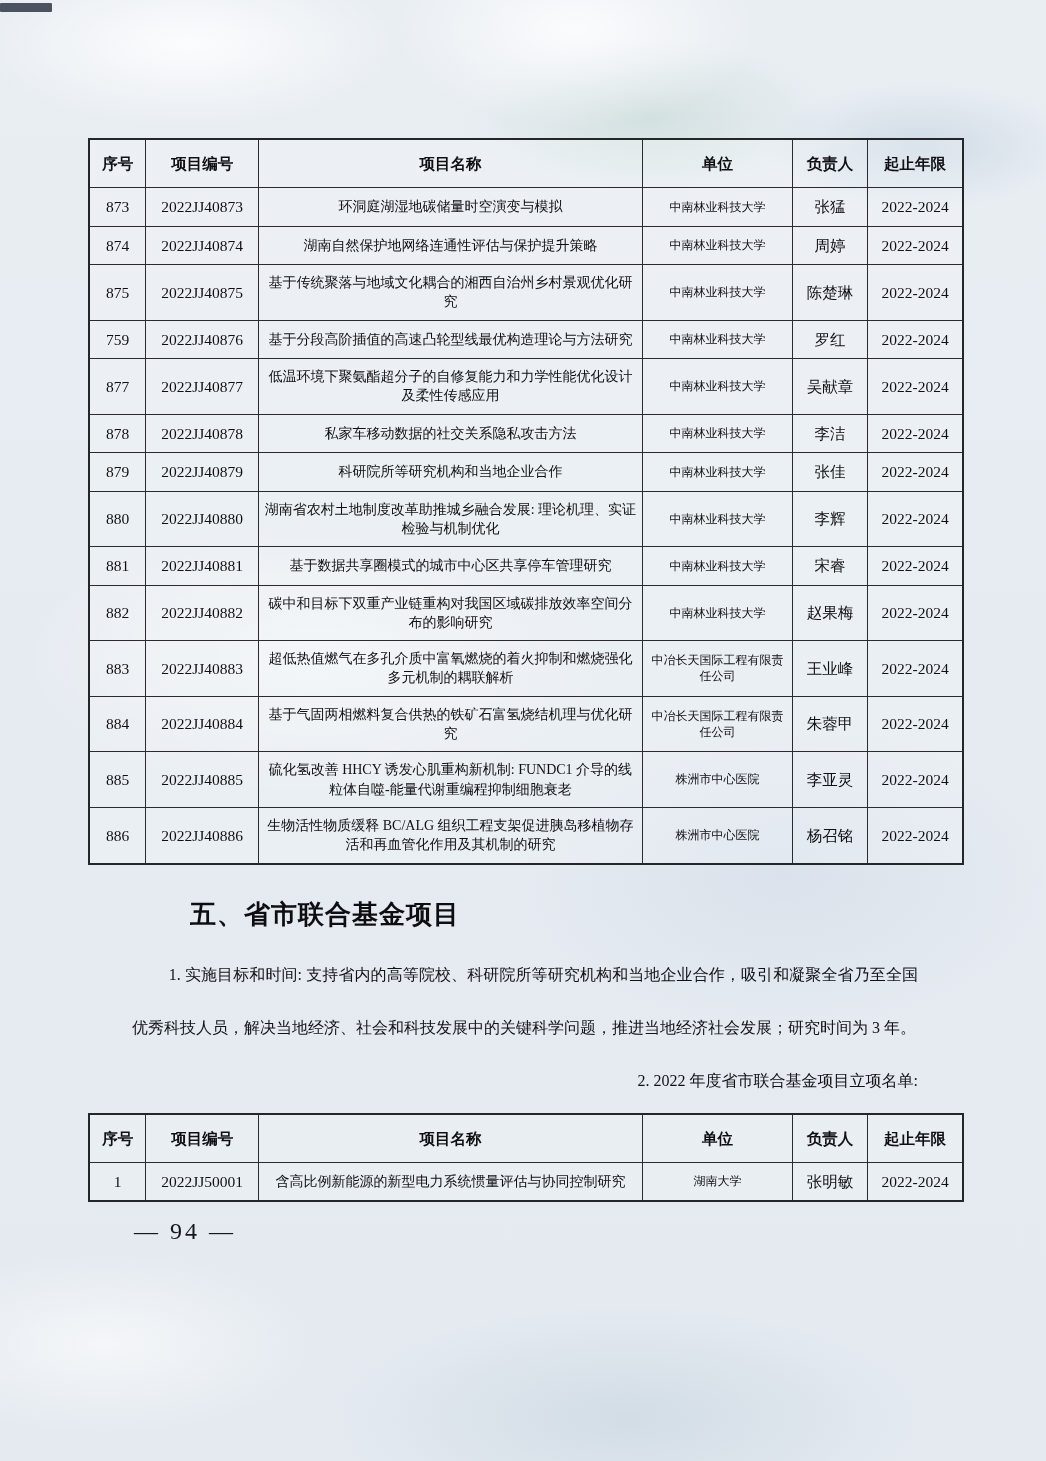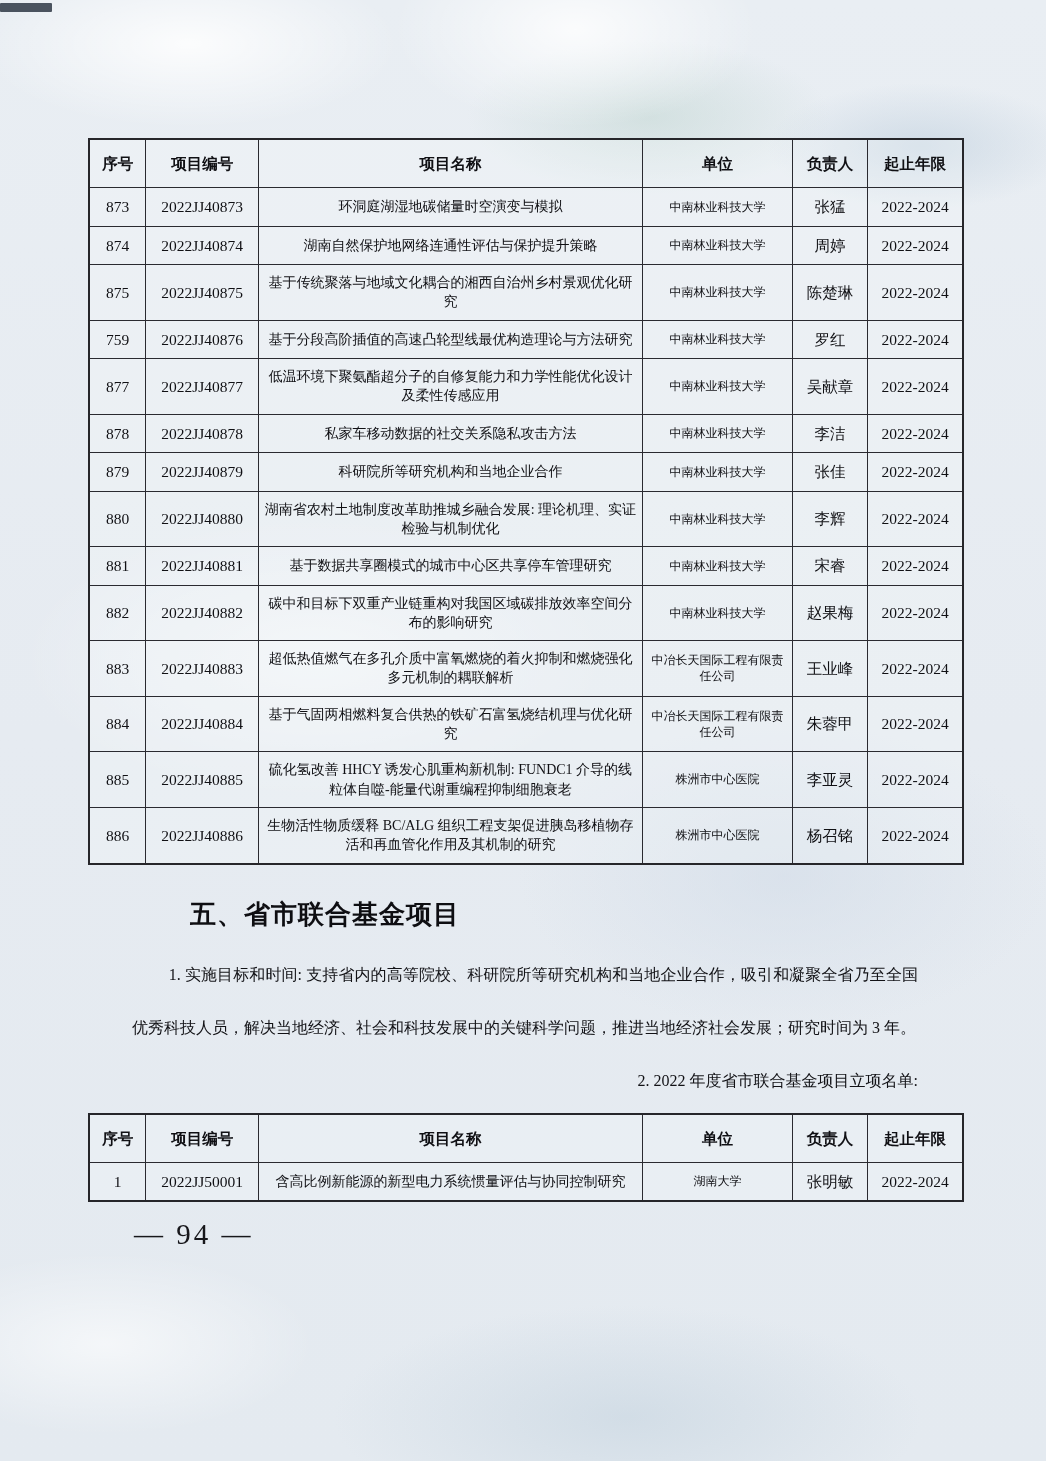--- a/index.html
+++ b/index.html
@@ -73,21 +73,21 @@
     font-size:16px;
     line-height:53px;
     text-align:justify;
     text-indent:2.3em;
     color:#121216;
   }
   .para.single{text-align:right;margin-top:0;}
   .table2-wrap{margin-top:6px;}
   .page-number{
     margin:16px 0 0 134px;
-    font-size:29px;
+    font-size:24px;
     letter-spacing:3px;
     color:#17171b;
   }
 </style>
 </head>
 <body>
 
 <div class="page">
   <div class="scan-mark"></div>
 

